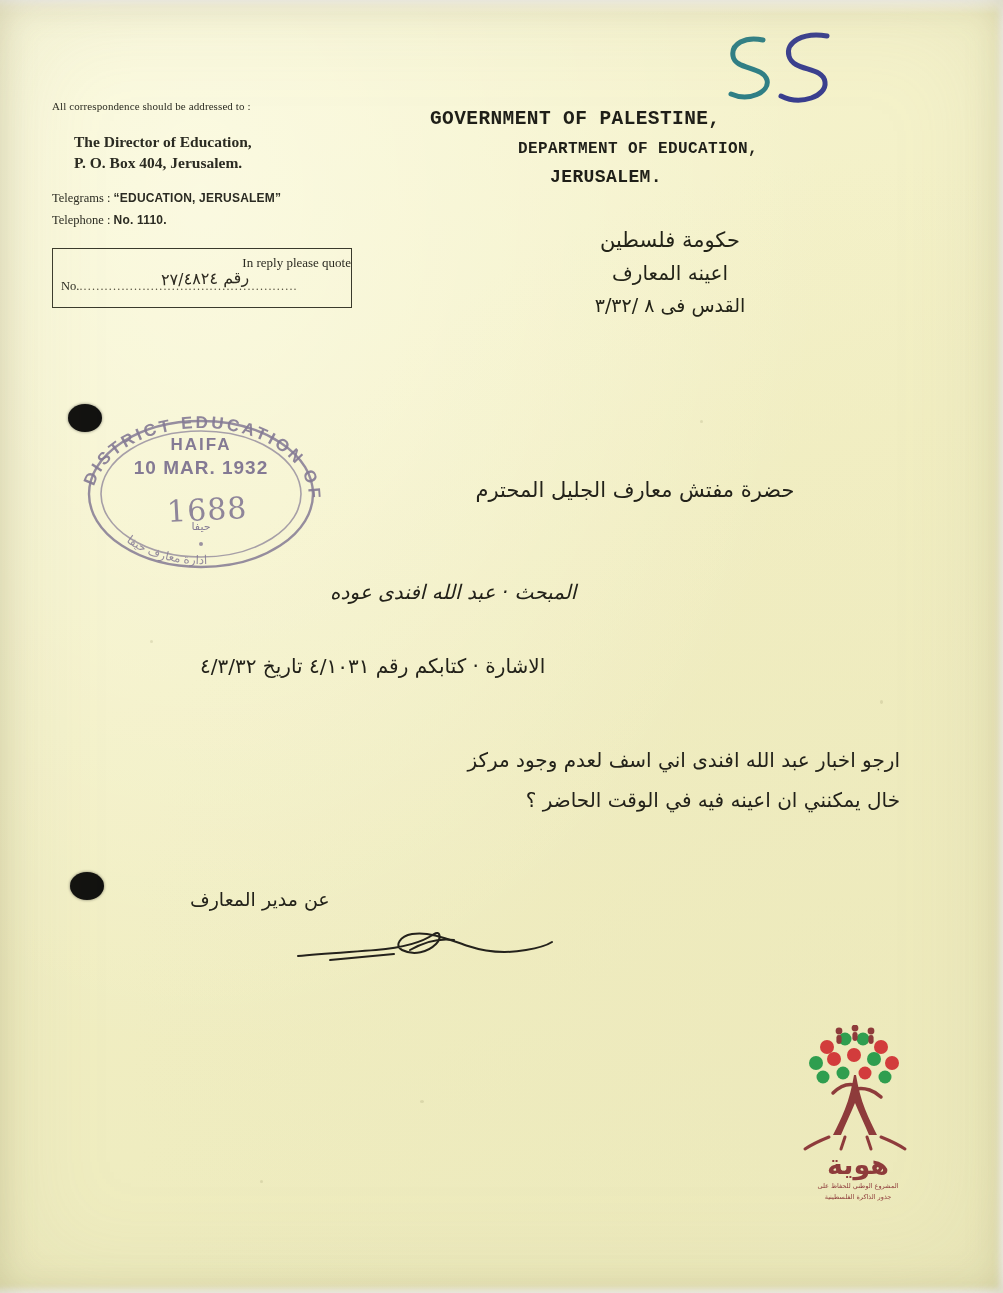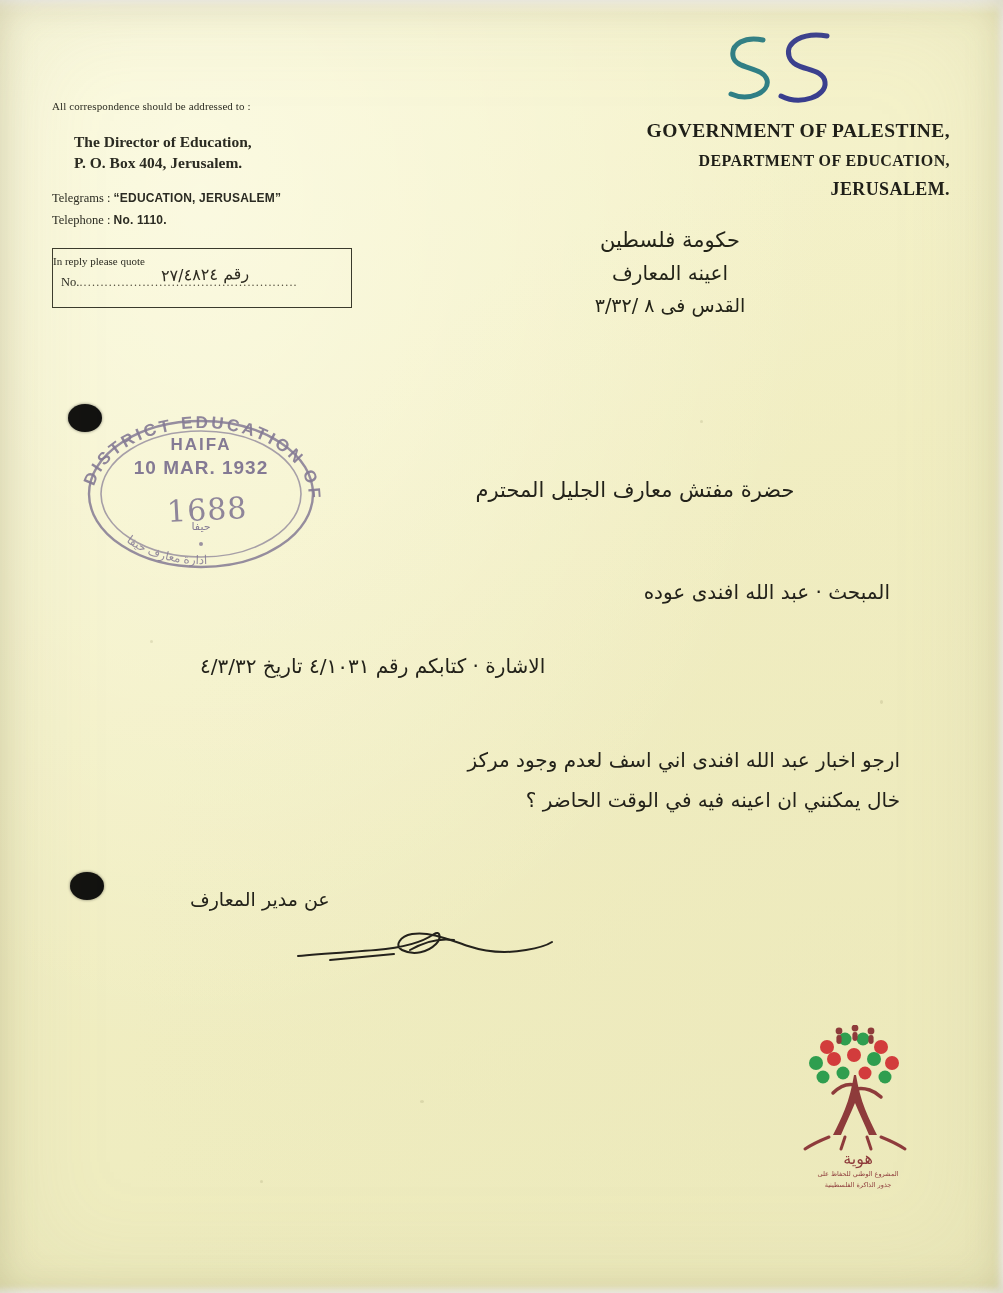--- a/index.html
+++ b/index.html
@@ -87,22 +87,22 @@
   .reply-box {
     position: absolute;
     left: 52px;
     top: 248px;
     width: 300px;
     height: 60px;
     border: 1.6px solid #3a3a2c;
     box-sizing: border-box;
   }
   .reply-box .rb-title {
-    text-align: left;
-    font-size: 11px;
+    text-align: right;
+    font-size: 13px;
     padding-top: 6px;
     color: #2b2b22;
   }
   .reply-box .rb-no {
     font-size: 12.5px;
     padding-left: 8px;
     padding-top: 8px;
     color: #2b2b22;
     position: relative;
   }
@@ -120,25 +120,25 @@
     font-size: 16px;
     color: #2d2a20;
     letter-spacing: 1px;
     transform: rotate(-1.5deg);
   }
 
   
   .lh-right {
     position: absolute;
     left: 430px;
-    top: 120px;
+    top: 108px;
     width: 520px;
-    text-align: right;
+    text-align: left;
     color: #1f1f18;
-    font-family: Liberation Serif, serif;
+    font-family: Liberation Mono, monospace;
   }
   .gov-title {
     font-size: 19.5px;
     font-weight: bold;
     letter-spacing: 0.4px;
     margin-bottom: 10px;
   }
   .dept-title {
     font-size: 16px;
     font-weight: bold;
@@ -216,23 +216,24 @@
     top: 478px;
     width: 510px;
     text-align: center;
     font-size: 21px;
     letter-spacing: 0.4px;
   }
   .b-subject {
     left: 330px;
     top: 580px;
     width: 560px;
-    text-align: right;
+    text-align: left;
     font-size: 20px;
     letter-spacing: 0.4px;
+    font-style: italic;
   }
   .b-reference {
     left: 200px;
     top: 626px;
     width: 690px;
     text-align: left;
     font-size: 20px;
     letter-spacing: 0.4px;
     margin-top: 28px;
   }
@@ -276,25 +277,26 @@
     position: absolute;
     right: 70px;
     bottom: 92px;
     width: 150px;
     height: 176px;
     z-index: 25;
     text-align: center;
   }
   .logo-word {
     font-family: "DejaVu Sans", sans-serif;
-    font-size: 16px;
+    font-size: 27px;
     color: #8e3b3b;
     direction: rtl;
     margin-top: -10px;
     letter-spacing: 0.5px;
+    font-weight: bold;
   }
   .logo-sub {
     font-family: "DejaVu Sans", sans-serif;
     font-size: 6.5px;
     color: #8e3b3b;
     direction: rtl;
     line-height: 1.45;
     margin-top: 2px;
   }
   

